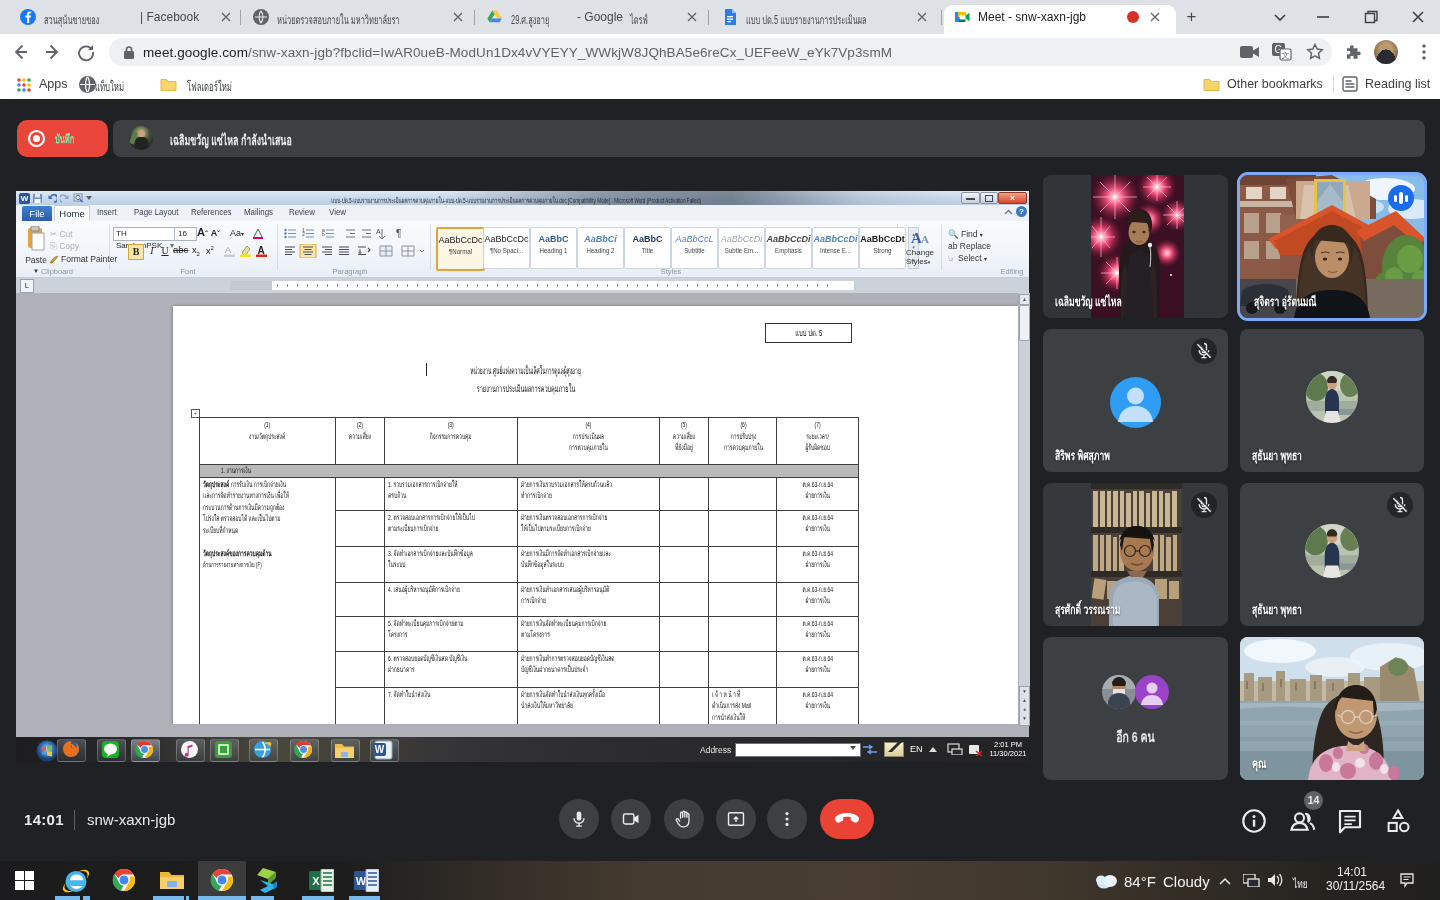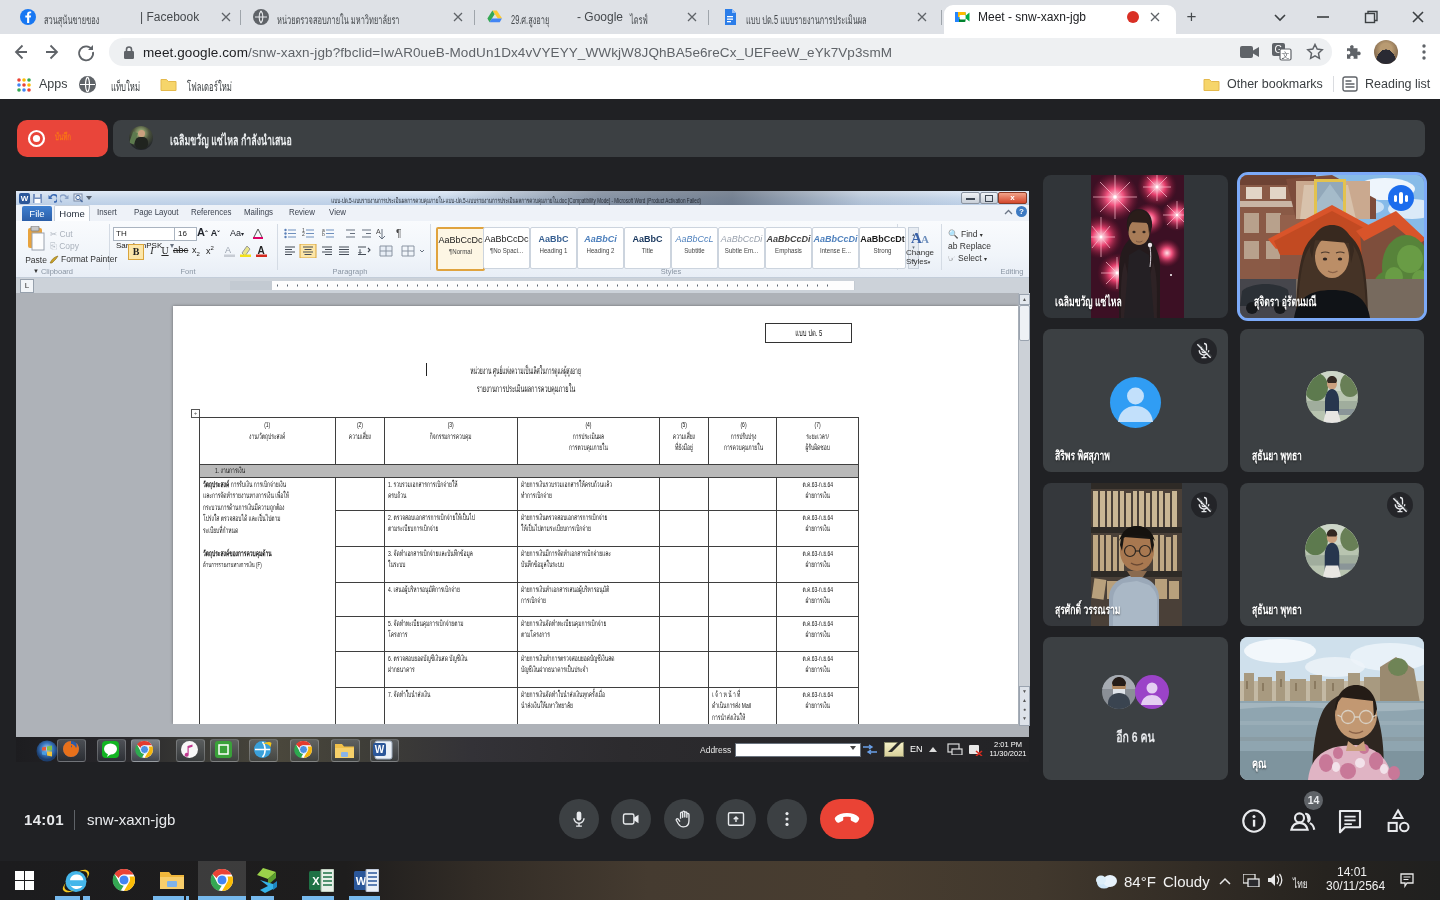--- a/index.html
+++ b/index.html
@@ -196,21 +196,21 @@
     <circle cx="12" cy="7" r="1.8" fill="#fbbc04"></circle>
 <circle cx="2" cy="12" r="1.8" fill="#34a853"></circle>
     <circle cx="7" cy="12" r="1.8" fill="#4285f4"></circle>
     <circle cx="12" cy="12" r="1.8" fill="#ea4335"></circle>
   </svg>
 <div class="a bktxt" style="left:39px">Apps</div>
 <svg class="a" style="left:79px;top:76px" width="17" height="17">
     <circle cx="8.5" cy="8.5" r="8.5" fill="#5f6368"></circle>
     <path d="M1 8.5h15M8.5 1c2.6 2.6 2.6 12.4 0 15M8.5 1c-2.6 2.6-2.6 12.4 0 15" stroke="#fff" stroke-width="1.2" fill="none"></path>
   </svg>
-<div class="a bktxt" style="left:111px"><span class="th">แท็บใหม่</span></div>
+<div class="a bktxt" style="left:95px"><span class="th">แท็บใหม่</span></div>
 <svg class="a" style="left:160px;top:76px" width="17" height="16">
     <path d="M1 3.5h5.5l1.8 2H16v9H1z" fill="#f6d56a" stroke="#e4b94c" stroke-width="1"></path>
   </svg>
 <div class="a bktxt" style="left:187px"><span class="th">โฟลเดอร์ใหม่</span></div>
 <svg class="a" style="left:1203px;top:76px" width="17" height="16">
     <path d="M1 3.5h5.5l1.8 2H16v9H1z" fill="#f6d56a" stroke="#e4b94c" stroke-width="1"></path>
   </svg>
 <div class="a bktxt" style="left:1227px">Other bookmarks</div>
 <div class="a" style="left:1333px;top:76px;width:1px;height:16px;background:#dadce0"></div>
 <svg class="a" style="left:1342px;top:76px" width="16" height="16">
@@ -218,21 +218,21 @@
     <path d="M3.5 5h6M3.5 8h9M3.5 11h9" stroke="#5f6368" stroke-width="1.3"></path>
   </svg>
 <div class="a bktxt" style="left:1365px">Reading list</div>
 
 <div class="a" id="meet"></div>
 <div class="a" id="recbtn"></div>
 <svg class="a" style="left:27px;top:129px" width="19" height="19">
     <circle cx="9.5" cy="9.5" r="7.5" stroke="#fff" stroke-width="2.2" fill="none"></circle>
     <circle cx="9.5" cy="9.5" r="3.6" fill="#fff"></circle>
   </svg>
-<div class="a" style="left:55px;top:129px;color:#f97316;font-size:10px;font-weight:bold"><span class="th" style="transform:scaleX(.62)">บันทึก</span></div>
+<div class="a" style="left:55px;top:129px;color:#86efac;font-size:12px;font-weight:bold"><span class="th" style="transform:scaleX(.62)">บันทึก</span></div>
 <div class="a" id="banner"></div>
 <div class="a" style="left:129px;top:126px;width:24px;height:24px;border-radius:50%;background:radial-gradient(circle at 50% 30%,#8a9a6a 0 18%,#4a523c 40%,#23262a 75%,#17191c 100%);overflow:hidden">
     <div style="position:absolute;left:9px;top:4px;width:7px;height:7px;border-radius:50%;background:#caa07e"></div>
     <div style="position:absolute;left:6px;top:11px;width:13px;height:12px;border-radius:40%;background:#20241f"></div>
     <div style="position:absolute;left:2px;top:6px;width:5px;height:12px;background:#5d7a4e;transform:rotate(20deg)"></div>
   </div>
 <div class="a" style="left:170px;top:129px;color:#eceff1;font-size:14px;font-weight:bold"><span class="th" style="transform:scaleX(.63)">เฉลิมขวัญ แซ่ไหล กำลังนำเสนอ</span></div>
 
 <div class="a" id="word">
 <div class="a" id="wtitle"></div>
@@ -508,21 +508,21 @@
             <tr style="height:47px">
               <td class="tdc"><span style="display:inline-block;transform:scaleX(.62);transform-origin:50% 0;white-space:nowrap;text-align:center">(1)<br>งาน/วัตถุประสงค์</span></td>
               <td class="tdc"><span style="display:inline-block;transform:scaleX(.62);transform-origin:50% 0;white-space:nowrap;text-align:center">(2)<br>ความเสี่ยง</span></td>
               <td class="tdc"><span style="display:inline-block;transform:scaleX(.62);transform-origin:50% 0;white-space:nowrap;text-align:center">(3)<br>กิจกรรมการควบคุม</span></td>
               <td class="tdc"><span style="display:inline-block;transform:scaleX(.62);transform-origin:50% 0;white-space:nowrap;text-align:center">(4)<br>การประเมินผล<br>การตวบคุมภายใน</span></td>
               <td class="tdc"><span style="display:inline-block;transform:scaleX(.62);transform-origin:50% 0;white-space:nowrap;text-align:center">(5)<br>ความเสี่ยง<br>ที่ยังมีอยู่</span></td>
               <td class="tdc"><span style="display:inline-block;transform:scaleX(.62);transform-origin:50% 0;white-space:nowrap;text-align:center">(6)<br>การปรับปรุง<br>การควบคุมภายใน</span></td>
               <td class="tdc"><span style="display:inline-block;transform:scaleX(.62);transform-origin:50% 0;white-space:nowrap;text-align:center">(7)<br>ระยะเวลา/<br>ผู้รับผิดชอบ</span></td>
             </tr>
             <tr style="height:12px">
-              <td colspan="7" style="background:#b9b9b9;padding:0 15px"><span style="display:inline-block;transform:scaleX(.62);transform-origin:0 0;white-space:nowrap;text-align:left">1. งานการเงิน</span></td>
+              <td colspan="7" style="background:#b9b9b9;padding:0 21px"><span style="display:inline-block;transform:scaleX(.62);transform-origin:0 0;white-space:nowrap;text-align:left">1. งานการเงิน</span></td>
             </tr>
             <tr style="height:33px">
               <td rowspan="7"><span style="display:inline-block;transform:scaleX(.62);transform-origin:0 0;white-space:nowrap;text-align:left"><b>วัตถุประสงค์</b> การรับเงิน การเบิกจ่ายเงิน<br>และการจัดทำรายงานทางการเงิน เพื่อให้<br>กระบวนการด้านการเงินมีความถูกต้อง<br>โปร่งใส ตรวจสอบได้ และเป็นไปตาม<br>ระเบียบที่กำหนด<br>&nbsp;<br><b>วัตถุประสงค์ของการควบคุมด้าน</b><br><span style="font-size:7px">ด้านการรายงานทางการเงิน (F)</span></span></td>
               <td></td>
               <td><span style="display:inline-block;transform:scaleX(.62);transform-origin:0 0;white-space:nowrap;text-align:left">1.  รวบรวมเอกสารการเบิกจ่ายให้<br>ครบถ้วน</span></td>
               <td><span style="display:inline-block;transform:scaleX(.62);transform-origin:0 0;white-space:nowrap;text-align:left">ฝ่ายการเงินรวบรวมเอกสารให้ครบถ้วนแล้ว<br>ทำการเบิกจ่าย</span></td>
               <td></td>
               <td></td>
               <td class="tdc"><span style="display:inline-block;transform:scaleX(.62);transform-origin:50% 0;white-space:nowrap;text-align:center">ต.ค.63-ก.ย.64<br>ฝ่ายการเงิน</span></td>
             </tr>

